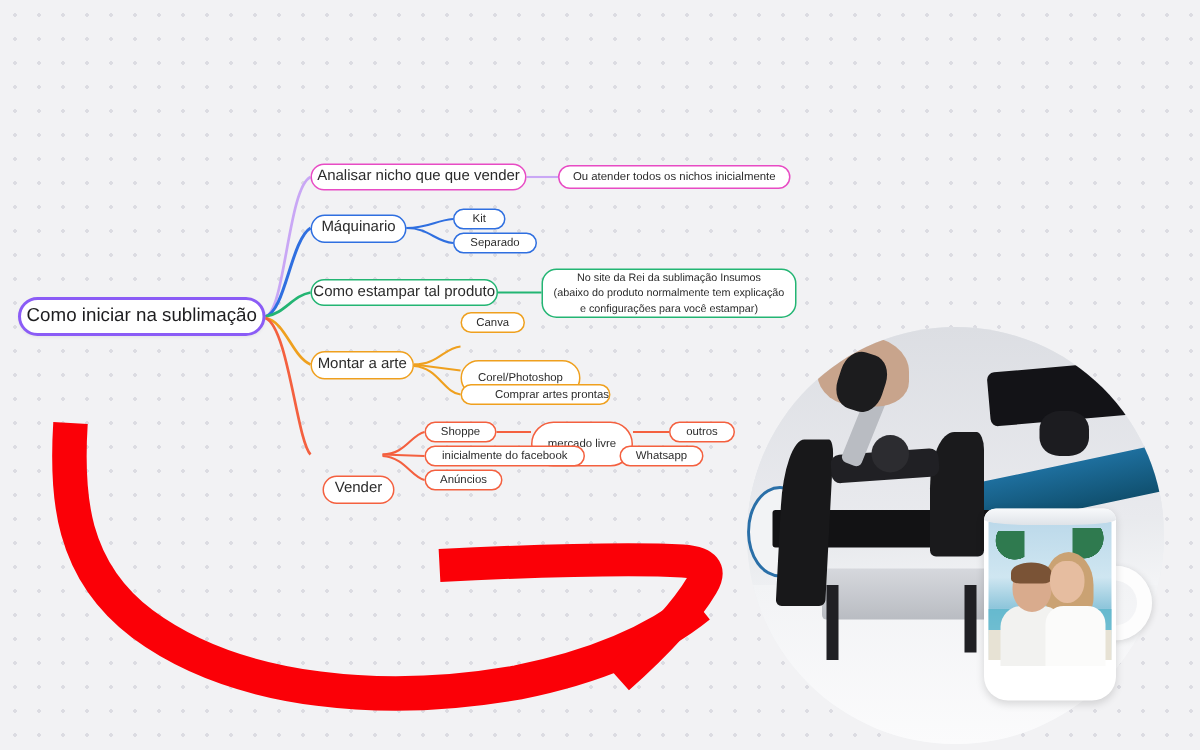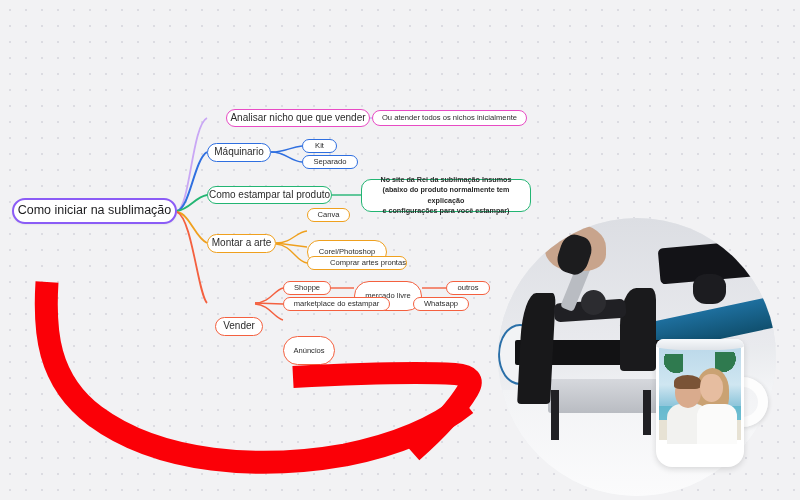--- a/index.html
+++ b/index.html
@@ -32,21 +32,21 @@
   .node.root{
     border-width:2px;
     border-color:#8b5cf6;
     border-radius:16px;
     font-size:12.5px;
     color:#1d1d1f;
     box-shadow:0 1px 2px rgba(0,0,0,.05);
   }
   .node.lvl1{ font-size:10px; border-radius:12px; }
   .node.lvl2{ font-size:7.6px; border-radius:999px; border-width:1.1px; }
-  .node.multiline{ white-space:normal; border-radius:10px; font-size:7.2px; padding:3px 6px; line-height:1.45;font-weight:bold; }
+  .node.multiline{ white-space:normal; border-radius:10px; font-size:7.2px; padding:3px 6px; line-height:1.45; }
 
   .c-pink   { border-color:#e84bc4; }
   .c-blue   { border-color:#2f6fe0; }
   .c-green  { border-color:#23b573; }
   .c-orange { border-color:#efa01e; }
   .c-red    { border-color:#f4603f; }
 
   
   #arrow{ position:absolute; left:0; top:0; width:800px; height:500px; z-index:8; pointer-events:none; }
 
@@ -141,21 +141,21 @@
     <path d="M255,304 C270,305 274,318 283,320" fill="none" stroke="#f4603f" stroke-width="1.4"></path>
     <path d="M331,288 L354,288" fill="none" stroke="#f4603f" stroke-width="1.4"></path>
     <path d="M422,288 L446,288" fill="none" stroke="#f4603f" stroke-width="1.4"></path>
     <path d="M390,304 L413,304" fill="none" stroke="#f4603f" stroke-width="1.4"></path>
   </svg>
 
   <div class="node root" style="left:12px;top:198px;width:165px;height:26px;">
     <span>Como iniciar na sublimação</span>
   </div>
 
-  <div class="node lvl1 c-pink" style="left:207px;top:109px;width:144px;height:18px;margin-left:19px;">
+  <div class="node lvl1 c-pink" style="left:207px;top:109px;width:144px;height:18px;">
     <span>Analisar nicho que que vender</span>
   </div>
   <div class="node lvl2 c-pink" style="left:372px;top:110px;width:155px;height:16px;">
     <span>Ou atender todos os nichos inicialmente</span>
   </div>
 
   <div class="node lvl1 c-blue" style="left:207px;top:143px;width:64px;height:19px;">
     <span>Máquinario</span>
   </div>
   <div class="node lvl2 c-blue" style="left:302px;top:139px;width:35px;height:14px;">
@@ -195,26 +195,26 @@
   <div class="node lvl2 c-red" style="left:283px;top:281px;width:48px;height:14px;">
     <span>Shoppe</span>
   </div>
   <div class="node lvl2 c-red" style="left:354px;top:281px;width:68px;height:30px;">
     <span>mercado livre</span>
   </div>
   <div class="node lvl2 c-red" style="left:446px;top:281px;width:44px;height:14px;">
     <span>outros</span>
   </div>
   <div class="node lvl2 c-red" style="left:283px;top:297px;width:107px;height:14px;">
-    <span>marketplace do estampar</span>
+    <span>inicialmente do facebook</span>
   </div>
   <div class="node lvl2 c-red" style="left:413px;top:297px;width:56px;height:14px;">
     <span>Whatsapp</span>
   </div>
-  <div class="node lvl2 c-red" style="left:283px;top:313px;width:52px;height:29px;margin-top:23px;">
+  <div class="node lvl2 c-red" style="left:283px;top:313px;width:52px;height:14px;">
     <span>Anúncios</span>
   </div>
 
   <svg id="arrow" viewBox="0 0 800 500">
     <path d="M47,282 C44,330 47,380 95,416 C160,464 260,470 345,455 C400,444 440,425 466,404" fill="none" stroke="#fb0007" stroke-width="23" stroke-linecap="butt" stroke-linejoin="round"></path>
     <path d="M293,377 C350,374 420,372 455,374 C470,375 474,380 468,390 C455,412 430,436 412,452" fill="none" stroke="#fb0007" stroke-width="22" stroke-linecap="butt" stroke-linejoin="round"></path>
   </svg>
 
   <div id="photo">
     <div class="sky"></div>

